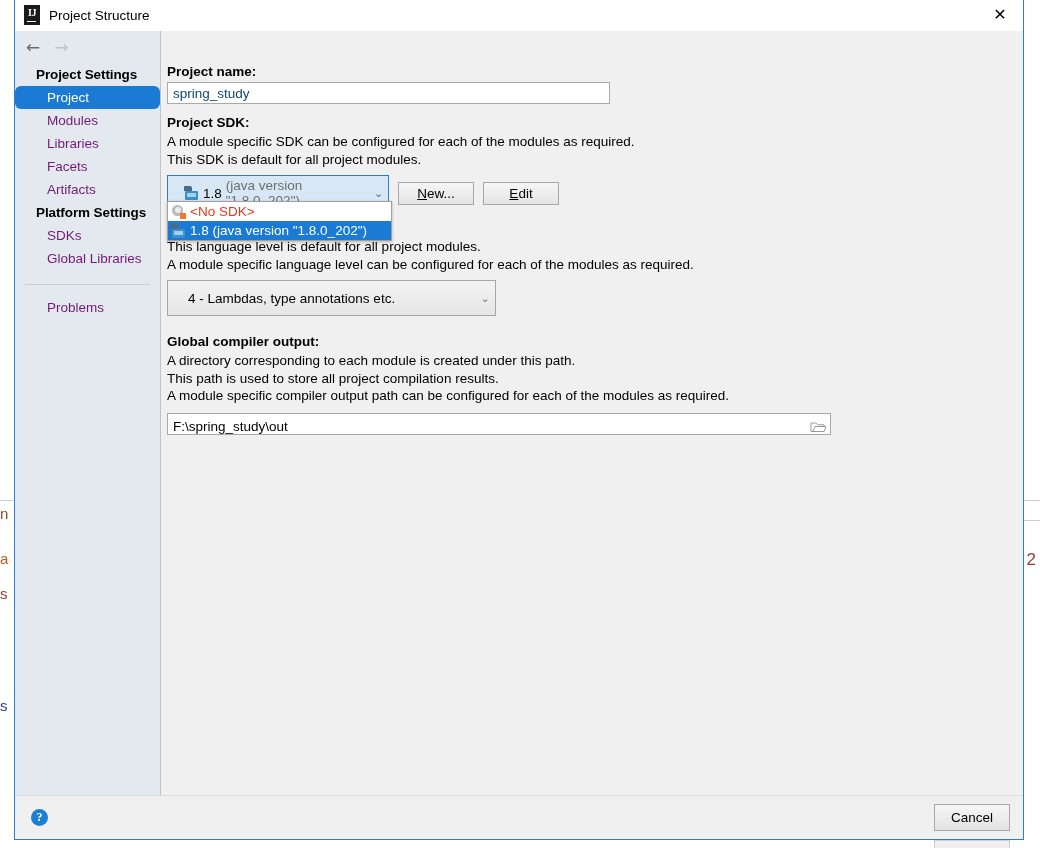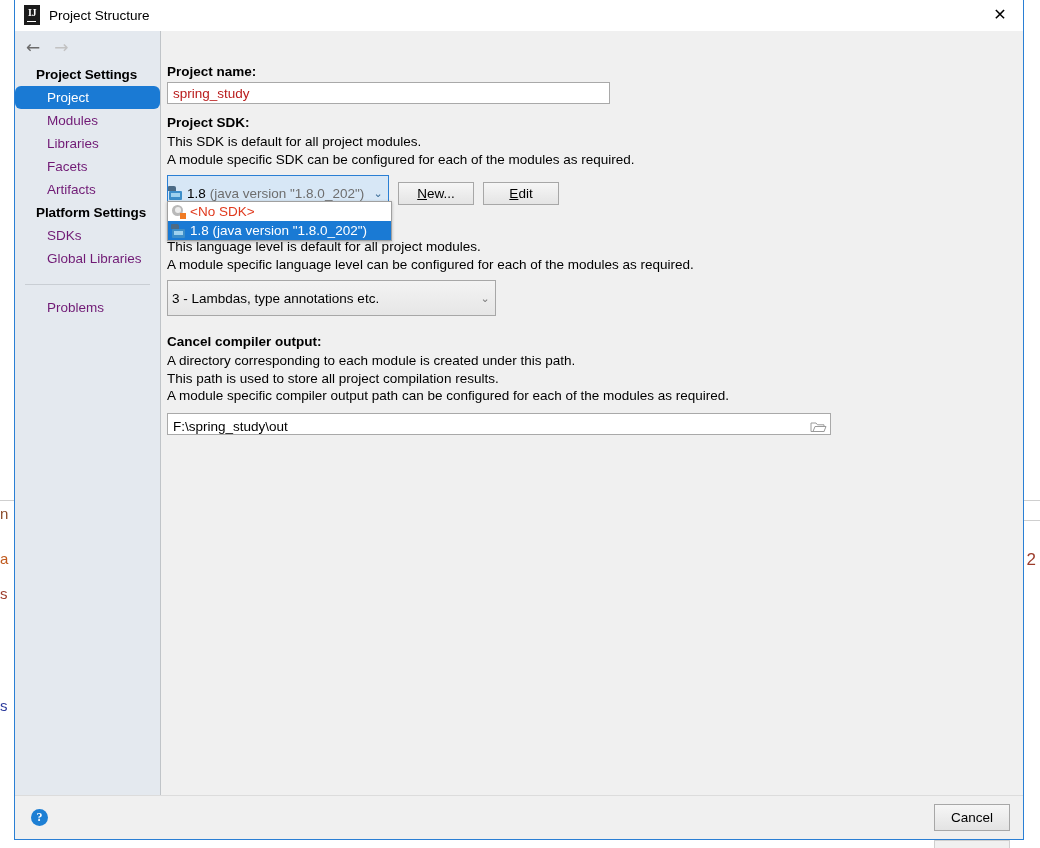--- a/index.html
+++ b/index.html
@@ -165,21 +165,21 @@
     margin: 0 0 0 6px;
     line-height: 17.5px;
     white-space: nowrap;
   }
 
   .text-input {
     height: 22px;
     background: #ffffff;
     border: 1px solid #a9a9a9;
     font-size: 13.5px;
-    color: #b91c1c;
+    color: #0c4a6e;
     display: flex;
     align-items: center;
     padding: 0 5px;
     margin-left: 6px;
   }
   .path-input {
     height: 22px;
     background: #ffffff;
     border: 1px solid #a9a9a9;
     font-size: 13.5px;
@@ -192,21 +192,21 @@
   .path-input .val { flex: 1; }
 
   .combo {
     height: 36px;
     border: 1px solid #a7a7a7;
     background: linear-gradient(#f3f3f3, #e6e6e6);
     display: flex;
     align-items: center;
     font-size: 13.5px;
     color: #000;
-    padding: 0 0 0 0;
+    padding: 0 0 0 16px;
     position: relative;
   }
   .combo .chev {
     margin-left: auto;
     width: 20px;
     text-align: center;
     color: #7b7b7b;
     font-size: 11px;
     font-family: "DejaVu Sans", sans-serif;
   }
@@ -375,22 +375,22 @@
       <div class="sb-sep"></div>
       <div class="sb-item">Problems</div>
     </div>
 
     <div class="content">
 
       <div class="field-label">Project name:</div>
       <div class="text-input" style="width:443px;">spring_study</div>
 
       <div class="field-label" style="margin-top:11px;">Project SDK:</div>
+      <div class="desc">A module specific SDK can be configured for each of the modules as required.</div>
       <div class="desc">This SDK is default for all project modules.</div>
-      <div class="desc">A module specific SDK can be configured for each of the modules as required.</div>
 
       <div style="display:flex; align-items:center; gap:9px; margin-top:7px; margin-left:6px;">
         <div class="combo focused" style="width:222px;">
           <span class="sdk-icon">
             <span class="tab"></span>
               <span class="scr"></span>
           </span>
           <span>1.8</span>
           <span class="dim" style="margin-left:4px;">(java version "1.8.0_202")</span>
           <span class="chev">⌄</span>
@@ -402,25 +402,25 @@
         <div class="btn">
             <span class="mn">E</span>
             <span>dit</span>
           </div>
       </div>
 
       <div class="field-label" style="margin-top:9px;">Project language level:</div>
       <div class="desc">This language level is default for all project modules.</div>
       <div class="desc">A module specific language level can be configured for each of the modules as required.</div>
       <div class="combo" style="width:329px; margin-top:7px; margin-left:6px;">
-        <span style="margin-left:4px;">3 - Lambdas, type annotations etc.</span>
+        <span style="margin-left:4px;">4 - Lambdas, type annotations etc.</span>
         <span class="chev">⌄</span>
       </div>
 
-      <div class="field-label" style="margin-top:18px;">Cancel compiler output:</div>
+      <div class="field-label" style="margin-top:18px;">Global compiler output:</div>
       <div class="desc">A directory corresponding to each module is created under this path.</div>
       <div class="desc">This path is used to store all project compilation results.</div>
       <div class="desc">A module specific compiler output path can be configured for each of the modules as required.</div>
       <div class="path-input" style="width:664px; margin-top:8px;">
         <span class="val">F:\spring_study\out</span>
         <span style="display:inline-block;width:17px;height:14px;position:relative;">
           <svg width="17" height="14" viewBox="0 0 17 14">
             <path d="M1 3 L6 3 L7.5 4.8 L14 4.8 L14 11.5 L1 11.5 Z" fill="none" stroke="#9a9a9a" stroke-width="1"></path>
             <path d="M3 11.5 L5 6.5 L16 6.5 L14 11.5 Z" fill="#ffffff" stroke="#9a9a9a" stroke-width="1"></path>
           </svg>

